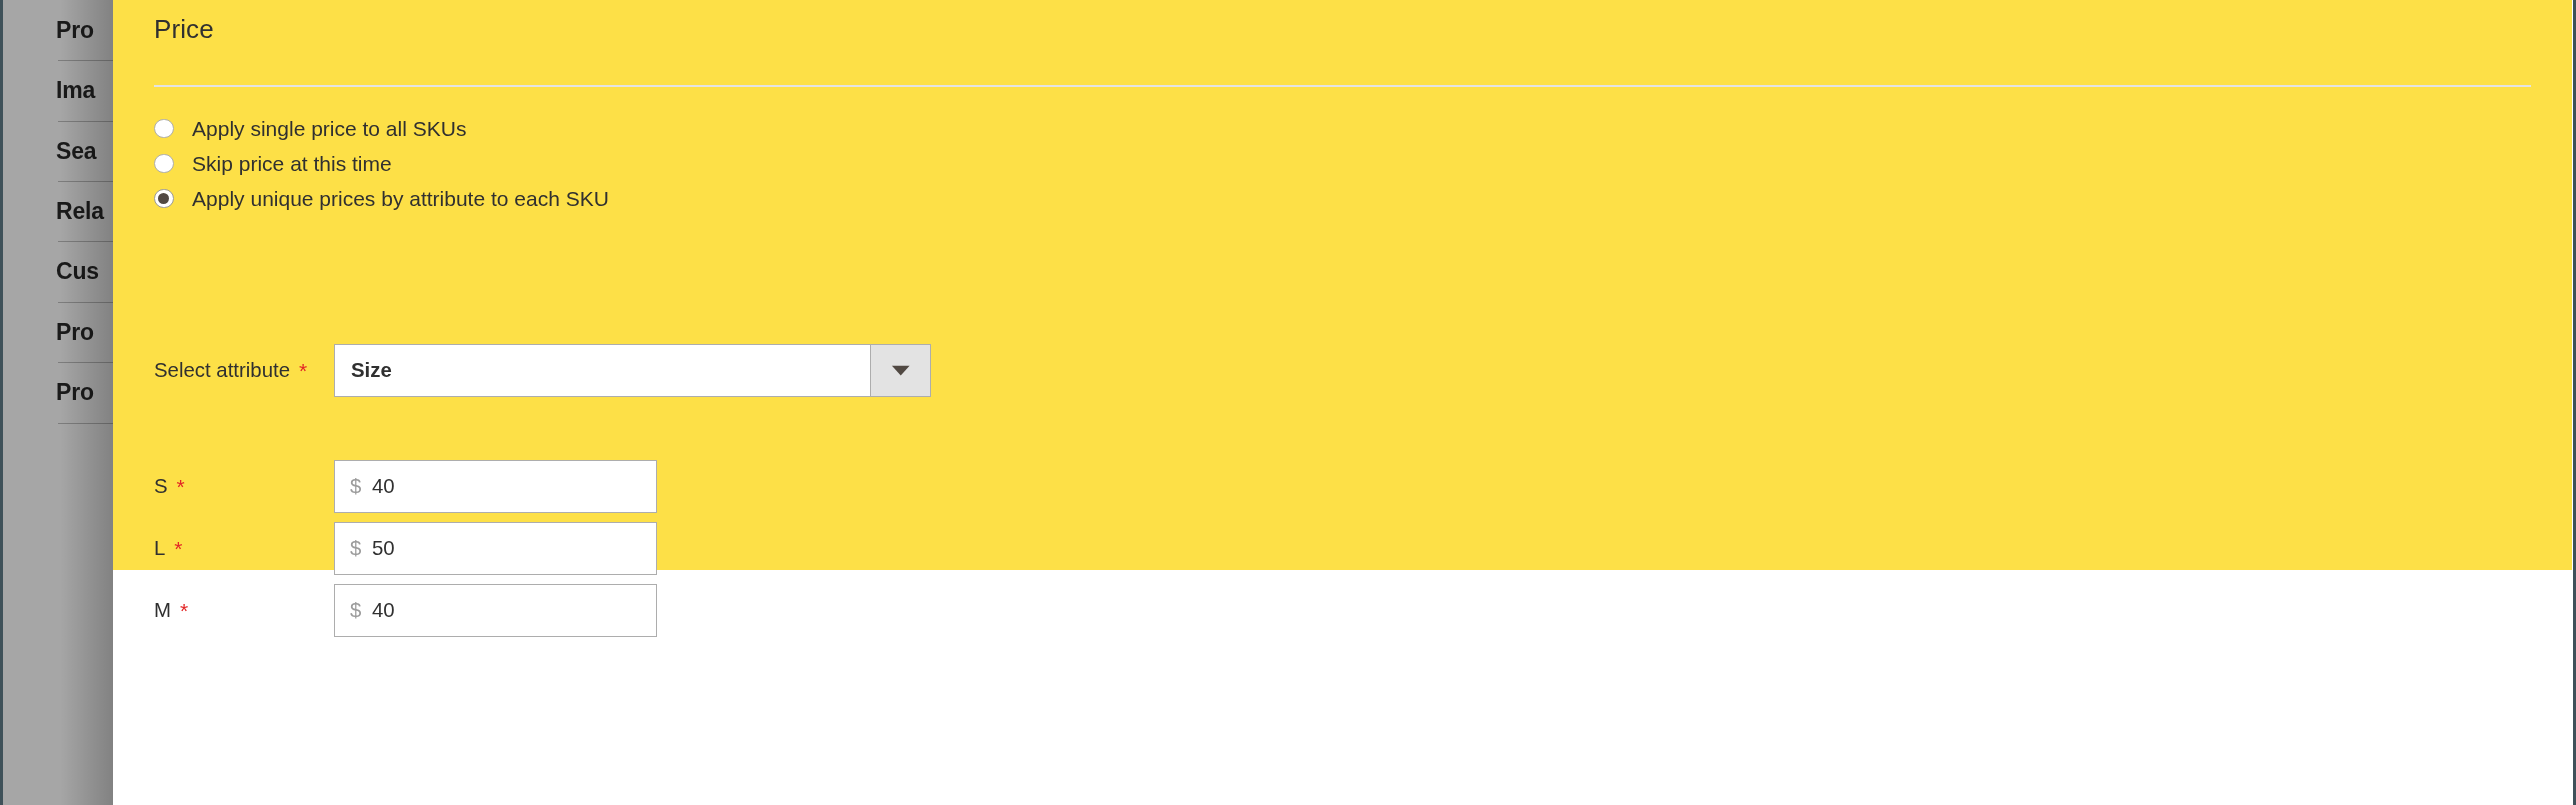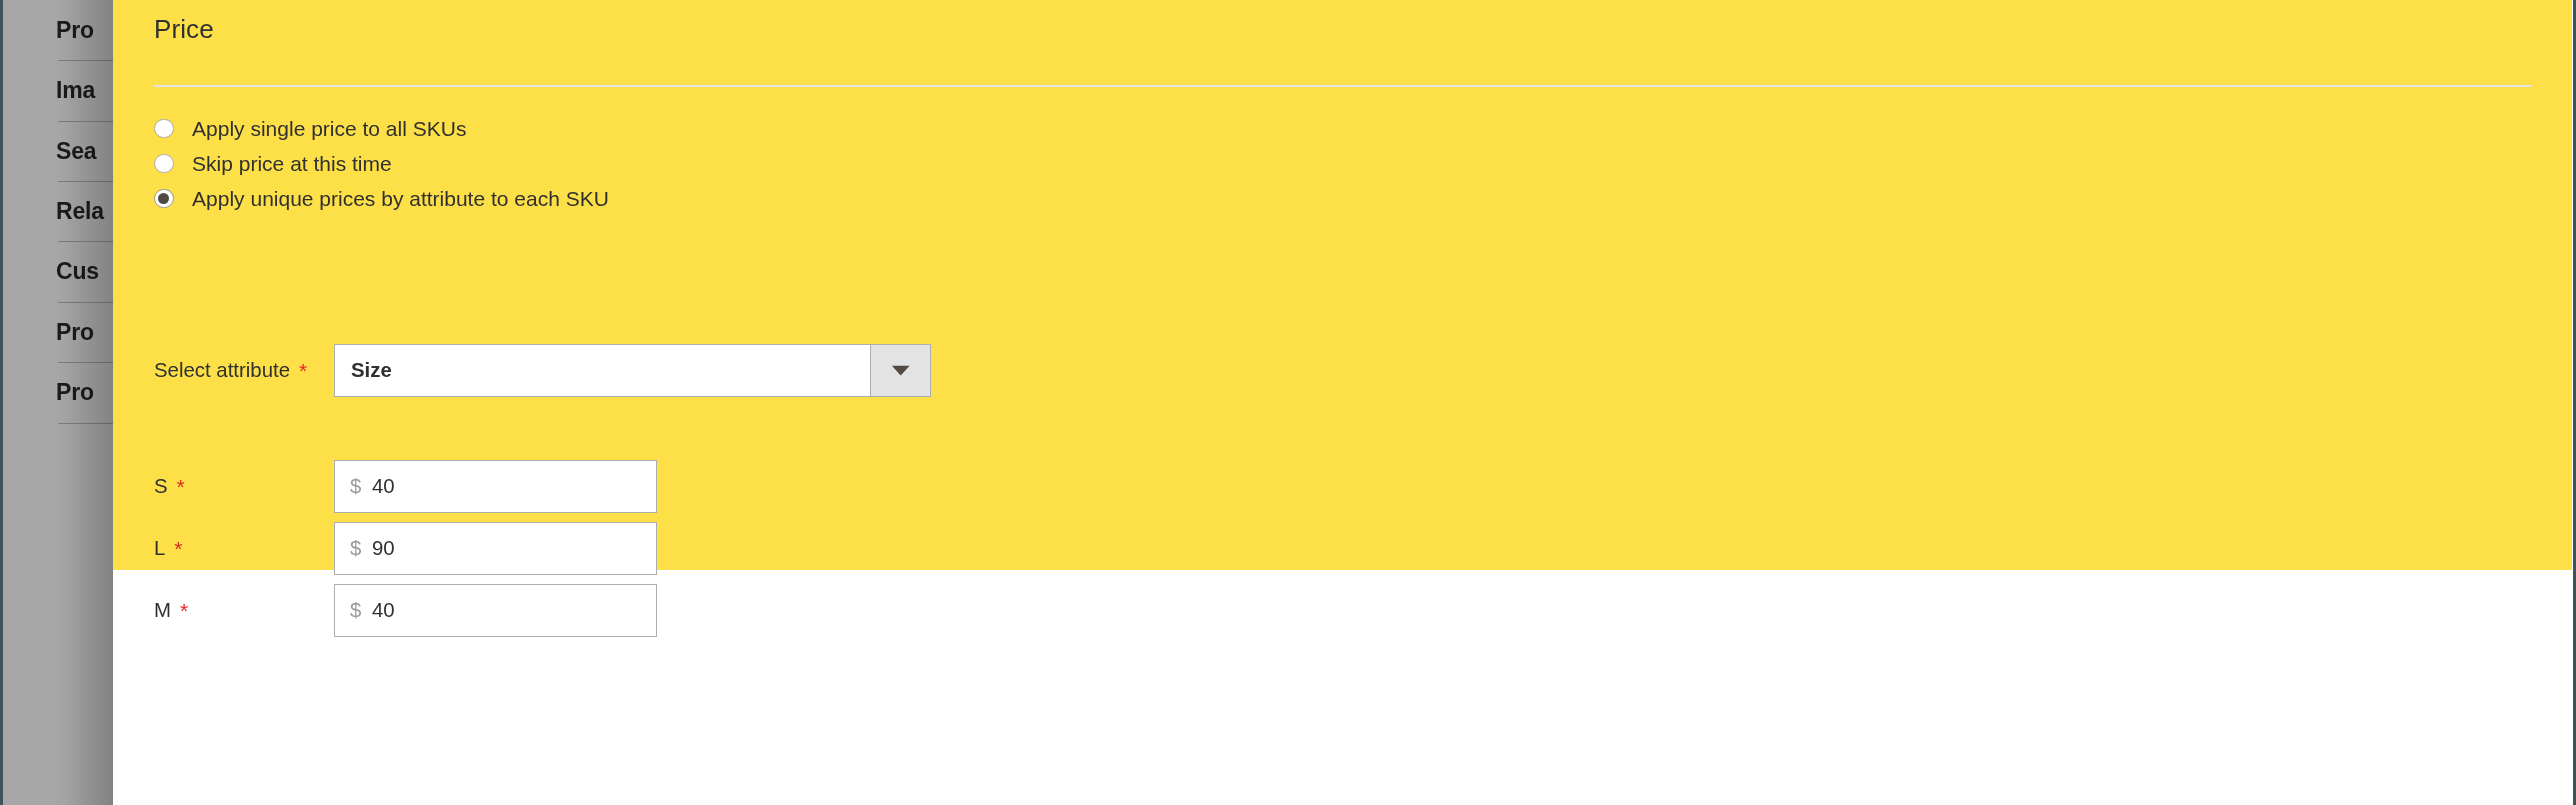--- a/index.html
+++ b/index.html
@@ -299,21 +299,21 @@
       </div>
     </div>
 
     <div class="form-row" style="top:522px;">
       <span class="field-label">
         <span>L</span>
         <span class="req-star">*</span>
       </span>
       <div class="price-wrap">
         <span class="currency">$</span>
-        <span class="price-val">90</span>
+        <span class="price-val">50</span>
       </div>
     </div>
 
     <div class="form-row" style="top:584px;">
       <span class="field-label">
         <span>M</span>
         <span class="req-star">*</span>
       </span>
       <div class="price-wrap">
         <span class="currency">$</span>

